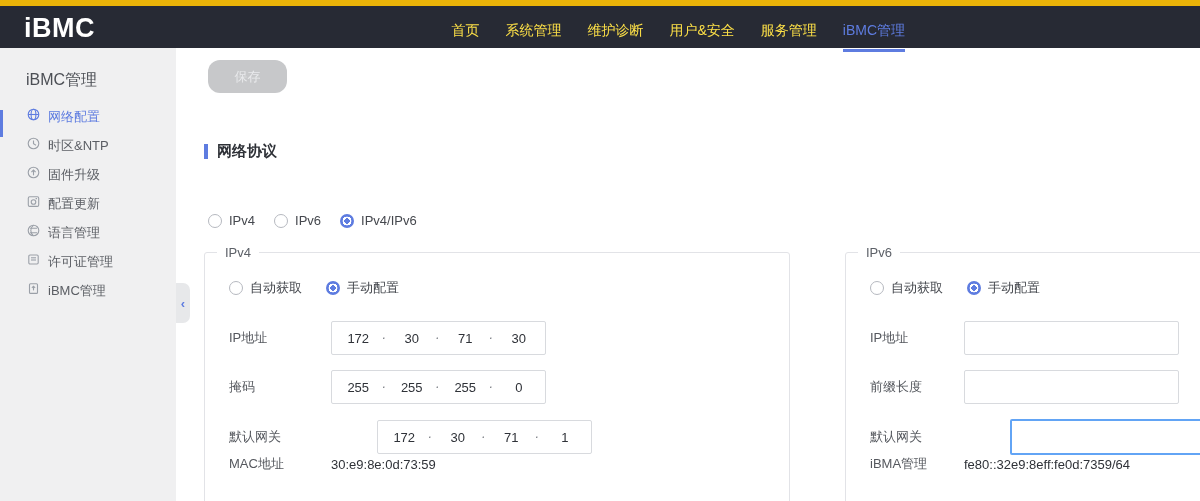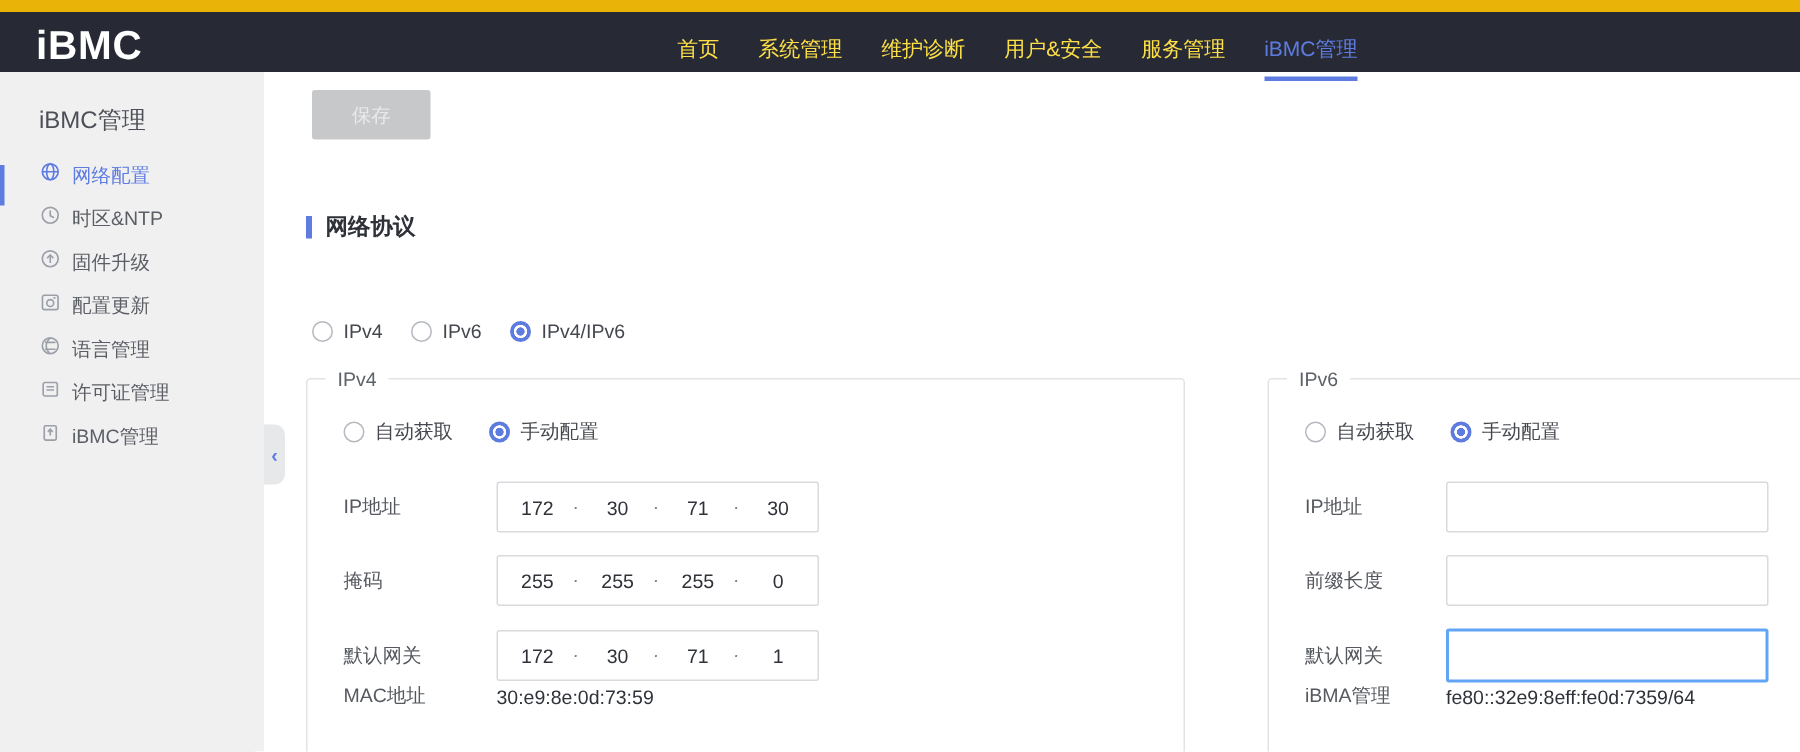--- a/index.html
+++ b/index.html
@@ -6,60 +6,60 @@
     --accent:#5e7ce0;
     --focus:#62a4f5;
     --header-bg:#272a34;
     --sidebar-bg:#f0f0f1;
   }
   *{margin:0;padding:0;box-sizing:border-box;}
   body{font-family:"Liberation Sans","DejaVu Sans",sans-serif;background:#fff;}
   .page{position:relative;width:1200px;height:501px;overflow:hidden;background:#fff;}
 
   
-  .header{position:absolute;left:0;top:0;width:1200px;height:48px;background:var(--header-bg);border-top:8px solid #eab308;}
+  .header{position:absolute;left:0;top:0;width:1200px;height:48px;background:var(--header-bg);border-top:6px solid #eab308;}
   .logo{position:absolute;left:24px;top:7px;color:#fff;font-size:27px;font-weight:bold;letter-spacing:.5px;}
   .topnav{position:absolute;right:295px;top:0;height:46px;display:flex;gap:26px;}
   .topnav .nav-item{height:46px;line-height:48px;font-size:14px;color:#fde047;cursor:pointer;}
   .topnav .nav-item.active{color:var(--accent);border-bottom:3px solid var(--accent);}
 
   
   .sidebar{position:absolute;left:0;top:48px;width:176px;height:453px;background:var(--sidebar-bg);}
   .sidebar-title{position:absolute;left:26px;top:22px;font-size:16px;color:#4c4f55;}
   .side-list{position:absolute;left:0;top:60px;width:176px;list-style:none;}
   .side-item{position:relative;height:29px;display:flex;padding-left:27px;font-size:13px;color:#5b5e64;cursor:pointer;}
   .side-item .s-icon{width:13px;height:13px;margin-right:8px;color:#9ba0a8;flex:none;display:flex;}
   .side-item.active{color:var(--accent);}
   .side-item.active .s-icon{color:var(--accent);}
   .active-bar{position:absolute;left:0;top:62px;width:3px;height:27px;background:var(--accent);}
   .collapse-tab{position:absolute;left:176px;top:235px;width:14px;height:40px;background:#e7e8ea;border-radius:0 7px 7px 0;display:flex;align-items:center;justify-content:center;color:var(--accent);font-size:13px;font-weight:bold;cursor:pointer;}
 
   
-  .save-btn{position:absolute;left:208px;top:60px;width:79px;height:33px;background:#c7c8ca;color:#e9eaec;font-size:13px;border:none;border-radius:2px;cursor:not-allowed;}
+  .save-btn{position:absolute;left:208px;top:60px;width:79px;height:33px;background:#c7c8ca;color:#e9eaec;font-size:13px;border:none;border-radius:12px;cursor:not-allowed;}
   .section-head{position:absolute;left:204px;top:142px;display:flex;align-items:center;}
   .section-head .bar{width:4px;height:15px;background:var(--accent);margin-right:9px;}
   .section-head .txt{font-size:15px;font-weight:bold;color:#2e3137;}
 
   .radio{width:14px;height:14px;border-radius:50%;border:1px solid #b6b9c0;background:#fff;flex:none;cursor:pointer;}
   .radio.on{border:none;background:radial-gradient(circle,var(--accent) 0 2.6px,#fff 2.9px 4.3px,var(--accent) 4.6px 7px);}
   .rgroup{display:flex;align-items:center;gap:7px;cursor:pointer;}
   .rlabel{font-size:13px;color:#45484e;}
 
   .protocol-row{position:absolute;left:208px;top:213px;display:flex;gap:19px;align-items:center;}
 
   .panel{position:absolute;top:252px;width:586px;height:340px;border:1px solid #e2e3e7;border-radius:3px;background:#fff;}
   .panel.ipv4{left:204px;}
   .panel.ipv6{left:845px;}
   .panel-legend{position:absolute;top:-8px;left:12px;background:#fff;padding:0 8px;font-size:13px;color:#5d6168;}
   .mode-row{position:absolute;left:24px;top:26px;display:flex;gap:24px;align-items:center;}
   .frow{position:absolute;left:24px;top:0;display:flex;align-items:center;height:34px;}
   .flabel{font-size:13px;color:#55585e;flex:none;}
   .panel.ipv4 .flabel{width:102px;}
   .panel.ipv6 .flabel{width:94px;}
-  .row-ip{top:68px;} .row-mask{top:117px;} .row-gw{top:167px;} .row-static{top:201px;height:20px;}
+  .row-ip{top:68px;} .row-mask{top:117px;} .row-gw{top:167px;gap:46px;} .row-static{top:201px;height:20px;}
 
   .ip-box{width:215px;height:34px;border:1px solid #d8dade;border-radius:2px;display:flex;align-items:center;background:#fff;cursor:text;}
   .ip-box .oct{flex:1;text-align:center;font-size:13px;color:#2f3238;}
   .ip-box .dot{flex:none;width:1px;position:relative;}
   .ip-box .dot::before{content:".";position:absolute;left:-2px;top:-11px;color:#7c7f85;font-size:13px;}
   .text-input{width:215px;height:34px;border:1px solid #d8dade;border-radius:2px;background:#fff;font-size:13px;color:#2f3238;padding:0 8px;outline:none;}
   .text-input.focus{border:2px solid var(--focus);height:36px;}
   .fvalue{font-size:13px;color:#2f3238;}
 </style>
 </head>

